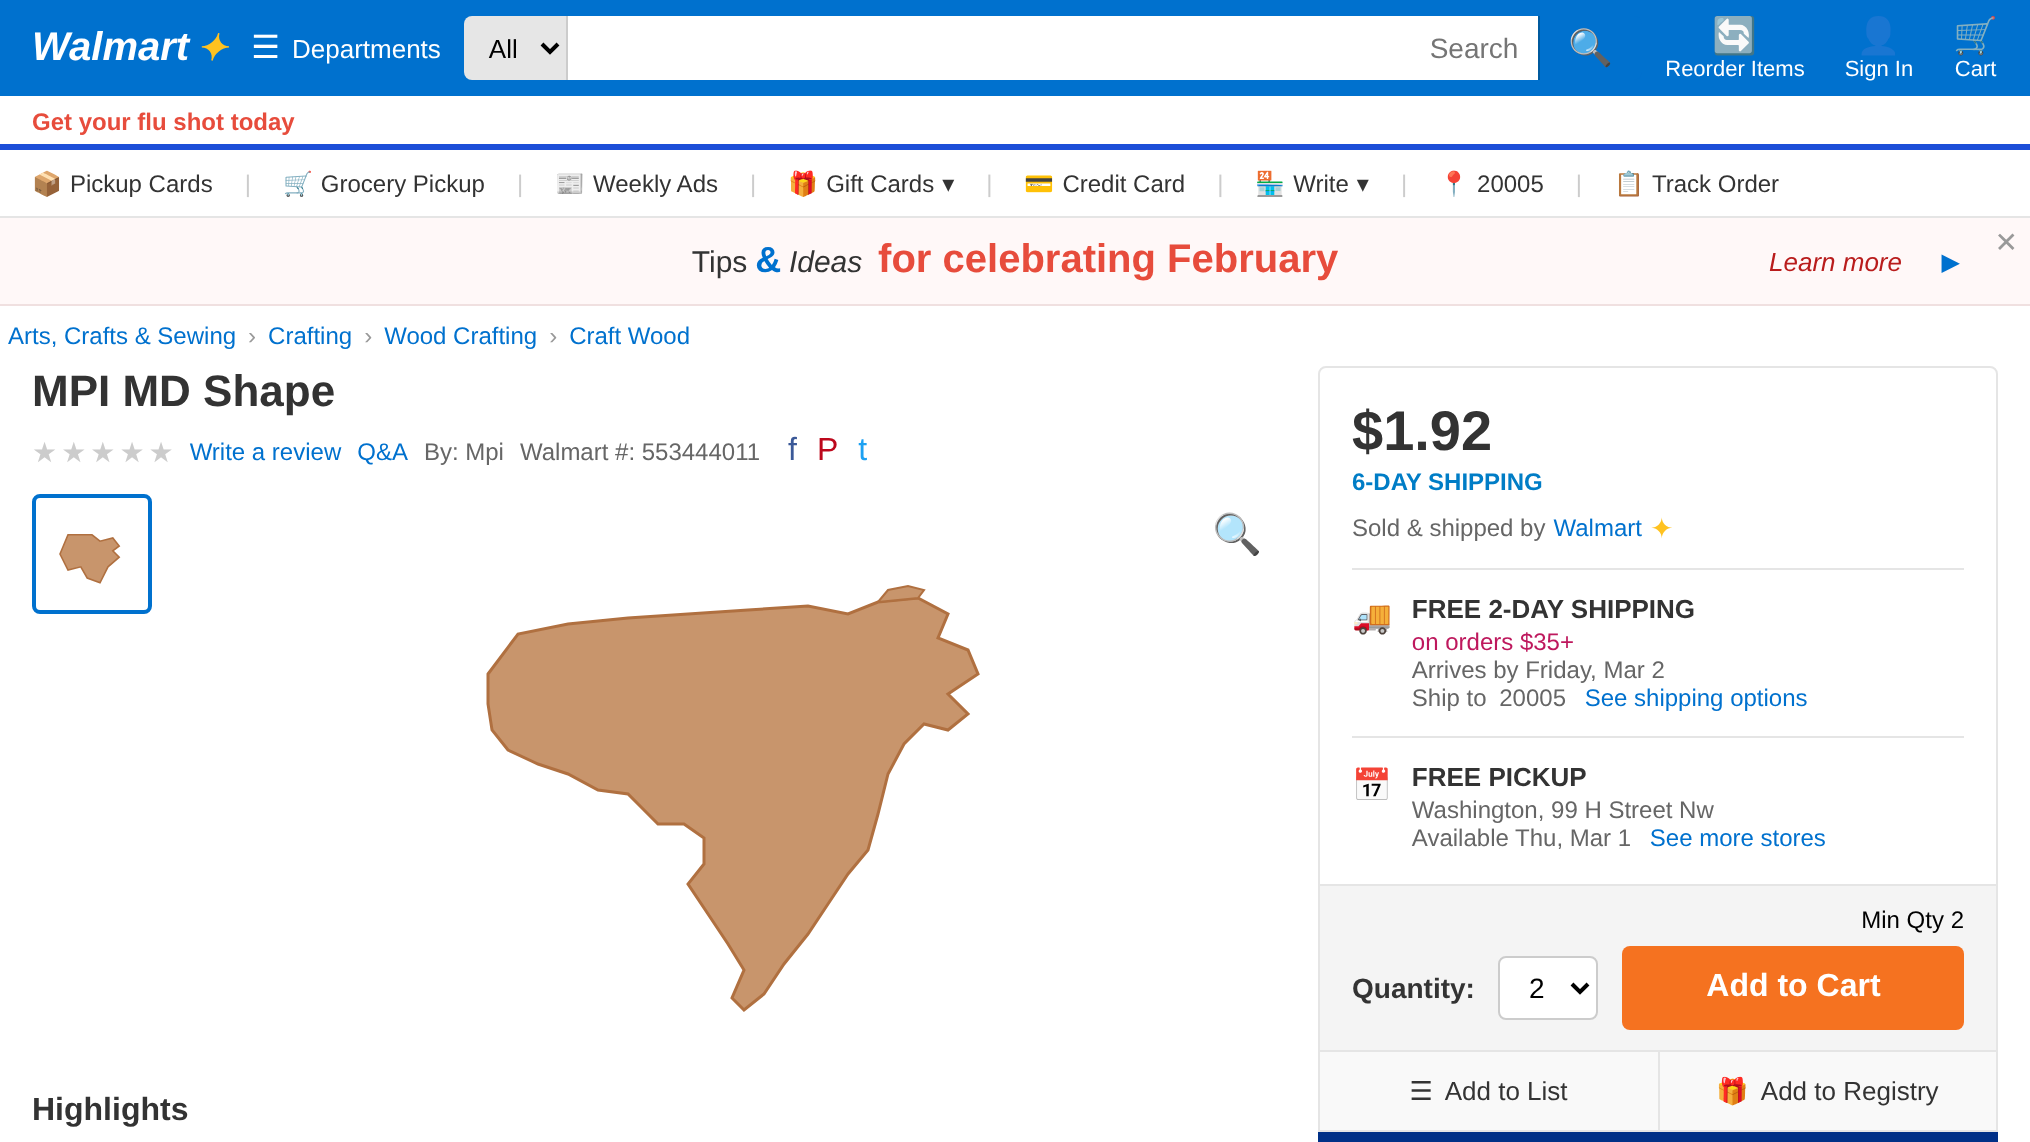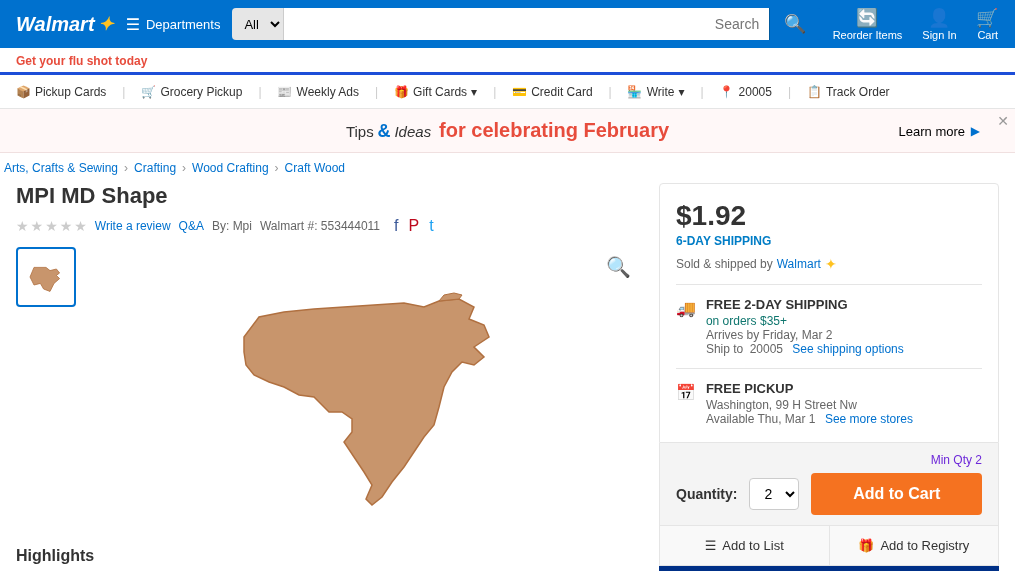--- a/index.html
+++ b/index.html
@@ -89,21 +89,21 @@
     <span>📋</span>
     <span>Track Order</span>
   </div>
 </div>
 
 <div style="background:#fff8f8;border-bottom:1px solid #f0e0e0;text-align:center;padding:10px 60px;position:relative;">
   <span style="font-size:15px;color:#333;">Tips</span>
   <span style="color:#0071ce;font-size:18px;font-weight:bold;">&amp;</span>
   <span style="font-size:15px;color:#333;font-style:italic;">Ideas</span>
   <span style="color:#e74c3c;font-size:20px;font-weight:bold;margin-left:4px;">for celebrating February</span>
-  <a href="#" style="position:absolute;right:50px;top:50%;transform:translateY(-50%);color:#000000;font-size:13px;text-decoration:none;">Learn more</a>
+  <a href="#" style="position:absolute;right:64px;top:50%;transform:translateY(-50%);color:#b91c1c;font-size:13px;text-decoration:none;font-style:italic;">Learn more</a>
   <span style="position:absolute;right:35px;top:50%;transform:translateY(-50%);color:#0071ce;font-size:12px;">▶</span>
   <span style="position:absolute;right:6px;top:4px;cursor:pointer;font-size:14px;color:#999;">✕</span>
 </div>
 
 <div style="padding:8px 4px;font-size:12px;color:#666;display:flex;gap:6px;align-items:center;">
   <a href="#" style="color:#0071ce;text-decoration:none;">Arts, Crafts &amp; Sewing</a>
   <span style="color:#999;">›</span>
   <a href="#" style="color:#0071ce;text-decoration:none;">Crafting</a>
   <span style="color:#999;">›</span>
   <a href="#" style="color:#0071ce;text-decoration:none;">Wood Crafting</a>
@@ -217,21 +217,21 @@
         <span>Sold &amp; shipped by</span>
         <a href="#" style="color:#0071ce;text-decoration:none;">Walmart</a>
         <span style="color:#ffc220;font-size:14px;">✦</span>
       </div>
 
       <div style="border-top:1px solid #e5e5e5;padding-top:12px;margin-top:12px;">
         <div style="display:flex;gap:10px;font-size:13px;">
           <span style="font-size:16px;color:#555;margin-top:2px;">🚚</span>
           <div style="flex:1;">
             <div style="font-weight:bold;margin-bottom:2px;font-size:13px;">FREE 2-DAY SHIPPING</div>
-            <div style="color:#0f766e;font-size:12px;">on orders $35+</div>
+            <div style="color:#be185d;font-size:12px;">on orders $35+</div>
             <div style="color:#666;font-size:12px;">Arrives by Friday, Mar 2</div>
             <div style="font-size:12px;color:#666;">
               <span>Ship to</span>
               <span style="margin-left:3px;">20005</span>
               <a href="#" style="color:#0071ce;text-decoration:none;margin-left:6px;">See shipping options</a>
             </div>
           </div>
         </div>
       </div>
 
@@ -244,21 +244,21 @@
             <div style="font-size:12px;color:#666;">
               <span>Available Thu, Mar 1</span>
               <a href="#" style="color:#0071ce;text-decoration:none;margin-left:6px;">See more stores</a>
             </div>
           </div>
         </div>
       </div>
     </div>
 
     <div style="background:#f4f4f4;padding:10px 16px;border:1px solid #e5e5e5;border-top:none;">
-      <div style="font-size:12px;color:#6d28d9;text-align:right;margin-bottom:6px;">Min Qty 2</div>
+      <div style="font-size:12px;color:#000000;text-align:right;margin-bottom:6px;">Min Qty 2</div>
       <div style="display:flex;align-items:center;gap:12px;">
         <label style="font-size:14px;font-weight:bold;white-space:nowrap;">Quantity:</label>
         <select style="border:1px solid #ccc;border-radius:4px;padding:6px 10px;font-size:14px;cursor:pointer;background:#fff;">
           <option value="2">2</option>
           <option value="3">3</option>
           <option value="4">4</option>
           <option value="5">5</option>
         </select>
         <button style="flex:1;background:#f57220;color:#fff;border:none;border-radius:4px;padding:12px;font-size:16px;font-weight:bold;cursor:pointer;">Add to Cart</button>
       </div>

